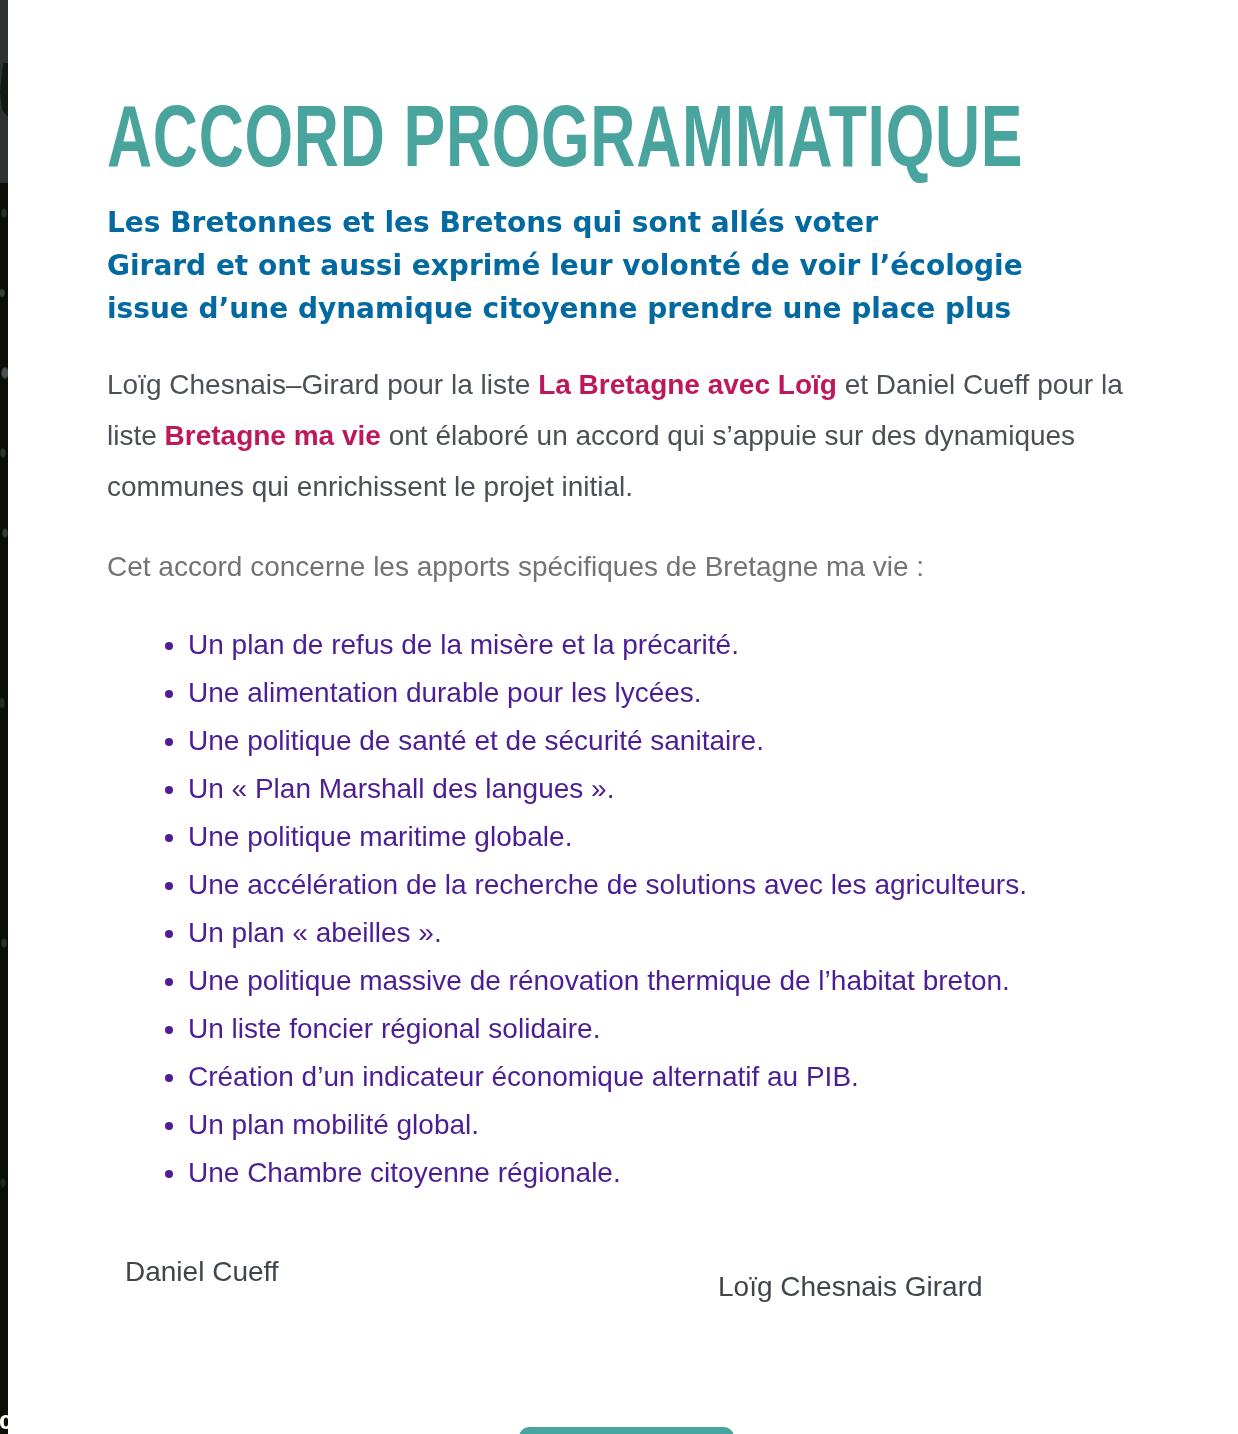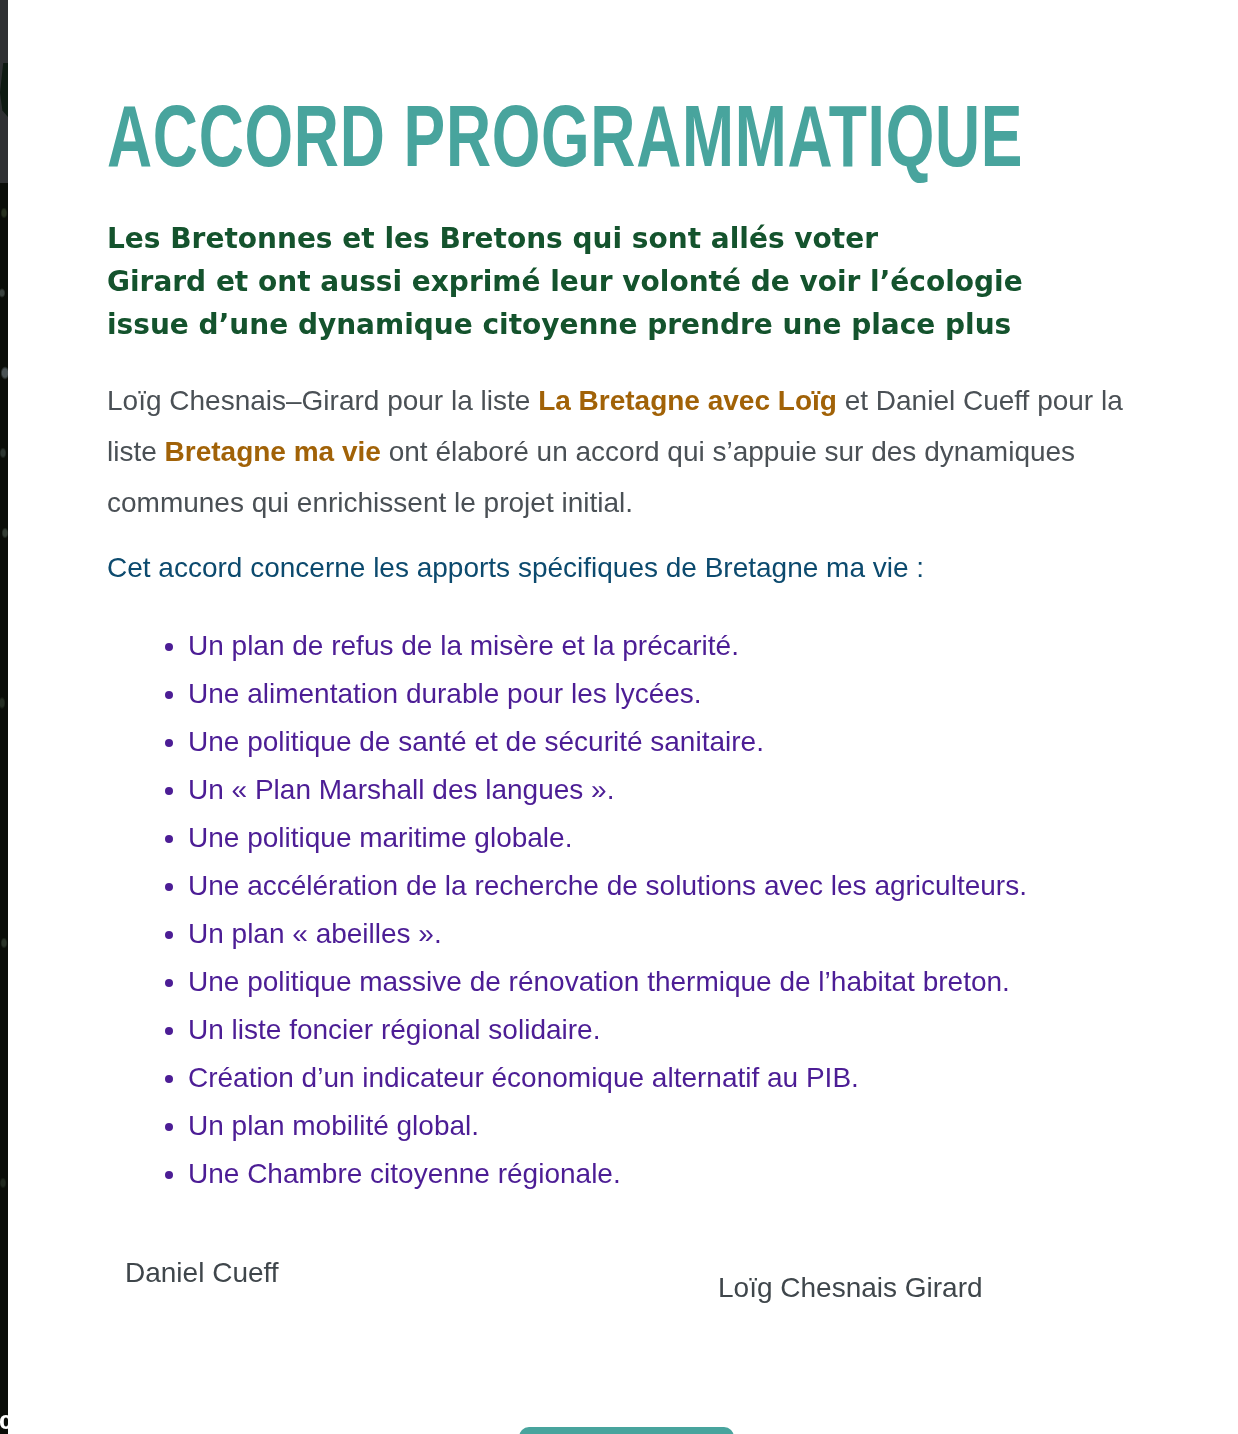--- a/index.html
+++ b/index.html
@@ -59,42 +59,42 @@
     font-weight: bold;
     font-size: 88px;
     line-height: 90px;
     letter-spacing: 1px;
     color: #48a49d;
     white-space: nowrap;
     transform: scaleX(0.71);
     transform-origin: left top;
   }
   .intro {
-    margin-top: 36px;
+    margin-top: 20px;
     font-family: "DejaVu Sans", sans-serif;
     font-weight: bold;
     font-size: 28px;
     line-height: 43px;
-    color: #14532d;
+    color: #0369a1;
   }
   .intro-line { white-space: nowrap; }
   .agreement {
     margin-top: 29px;
     font-size: 28px;
     line-height: 51px;
     font-weight: 300;
     color: #4a5055;
   }
-  .agreement b { font-weight: bold; color: #a16207; }
+  .agreement b { font-weight: bold; color: #be185d; }
   .lead-in {
-    margin-top: 20px;
+    margin-top: 35px;
     font-size: 28px;
     line-height: 40px;
     font-weight: 400;
-    color: #0c4a6e;
+    color: #737373;
   }
   ul.bullets {
     margin-top: 40px;
     padding-left: 81px;
     list-style: disc;
   }
   ul.bullets li {
     font-size: 28px;
     line-height: 35px;
     margin-bottom: 13px;

